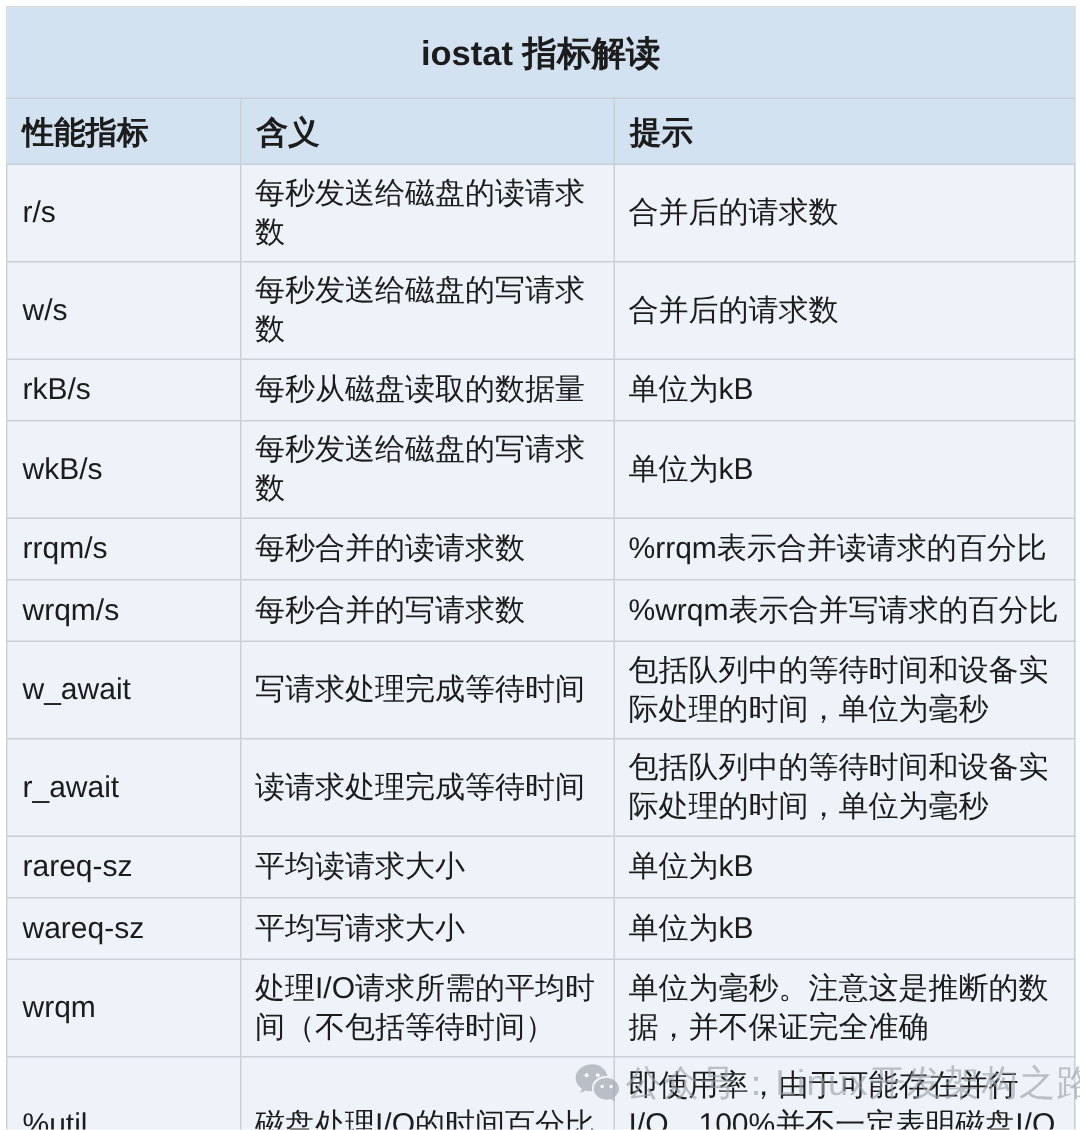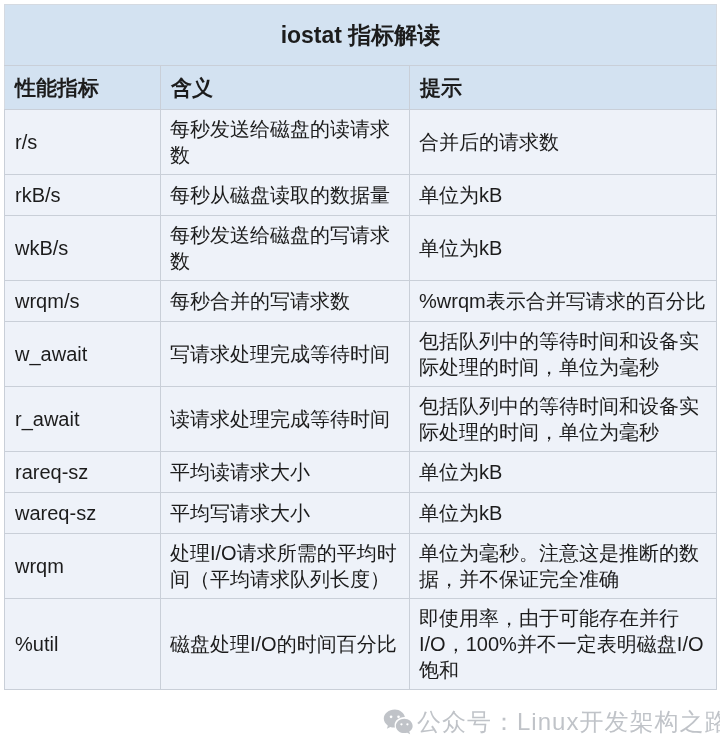--- a/index.html
+++ b/index.html
@@ -82,33 +82,43 @@
         <th class="col3">提示</th>
       </tr>
     </thead>
     <tbody>
   <tr>
     <td class="col1">r/s</td>
     <td class="col2">每秒发送给磁盘的读请求数</td>
     <td class="col3">合并后的请求数</td>
   </tr>
 
+  <tr>
+    <td class="col1">w/s</td>
+    <td class="col2">每秒发送给磁盘的写请求数</td>
+    <td class="col3">合并后的请求数</td>
+  </tr>
 
   <tr>
     <td class="col1">rkB/s</td>
     <td class="col2">每秒从磁盘读取的数据量</td>
     <td class="col3">单位为kB</td>
   </tr>
 
   <tr>
     <td class="col1">wkB/s</td>
     <td class="col2">每秒发送给磁盘的写请求数</td>
     <td class="col3">单位为kB</td>
   </tr>
 
+  <tr>
+    <td class="col1">rrqm/s</td>
+    <td class="col2">每秒合并的读请求数</td>
+    <td class="col3">%rrqm表示合并读请求的百分比</td>
+  </tr>
 
   <tr>
     <td class="col1">wrqm/s</td>
     <td class="col2">每秒合并的写请求数</td>
     <td class="col3">%wrqm表示合并写请求的百分比</td>
   </tr>
 
   <tr>
     <td class="col1">w_await</td>
     <td class="col2">写请求处理完成等待时间</td>
@@ -129,21 +139,21 @@
   </tr>
 
   <tr>
     <td class="col1">wareq-sz</td>
     <td class="col2">平均写请求大小</td>
     <td class="col3">单位为kB</td>
   </tr>
 
   <tr>
     <td class="col1">wrqm</td>
-    <td class="col2">处理I/O请求所需的平均时间（平均请求队列长度）</td>
+    <td class="col2">处理I/O请求所需的平均时间（不包括等待时间）</td>
     <td class="col3">单位为毫秒。注意这是推断的数据，并不保证完全准确</td>
   </tr>
 
   <tr>
     <td class="col1">%util</td>
     <td class="col2">磁盘处理I/O的时间百分比</td>
     <td class="col3">即使用率，由于可能存在并行I/O，100%并不一定表明磁盘I/O饱和</td>
   </tr>
 </tbody>
   </table>

